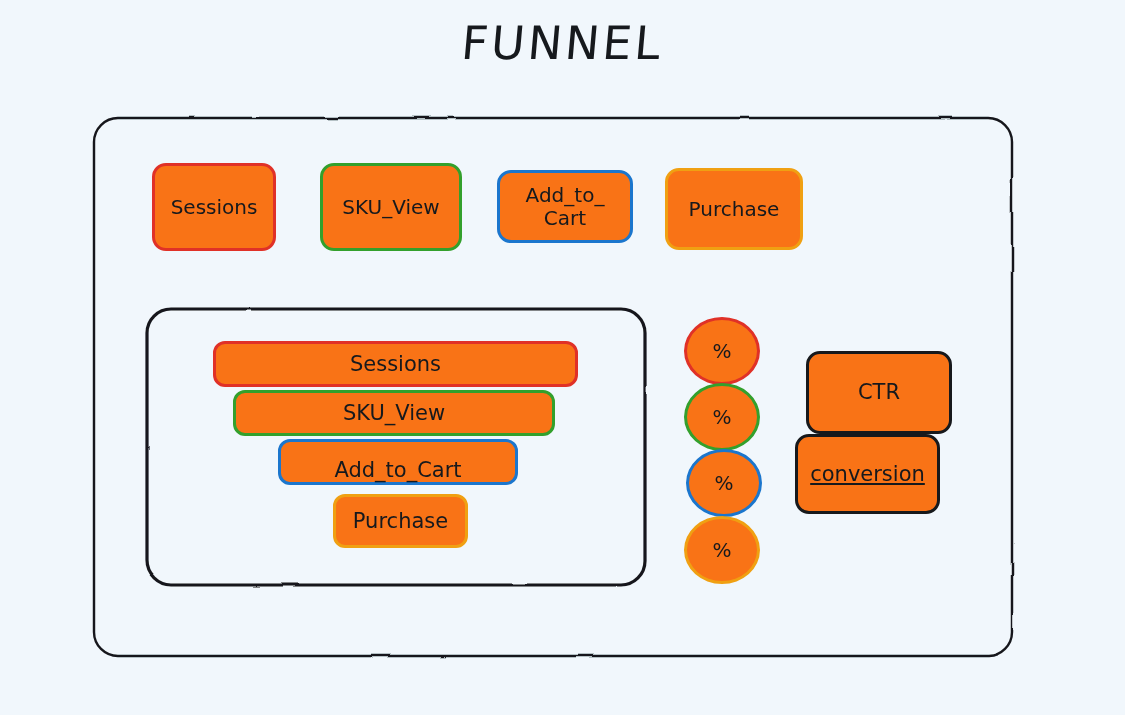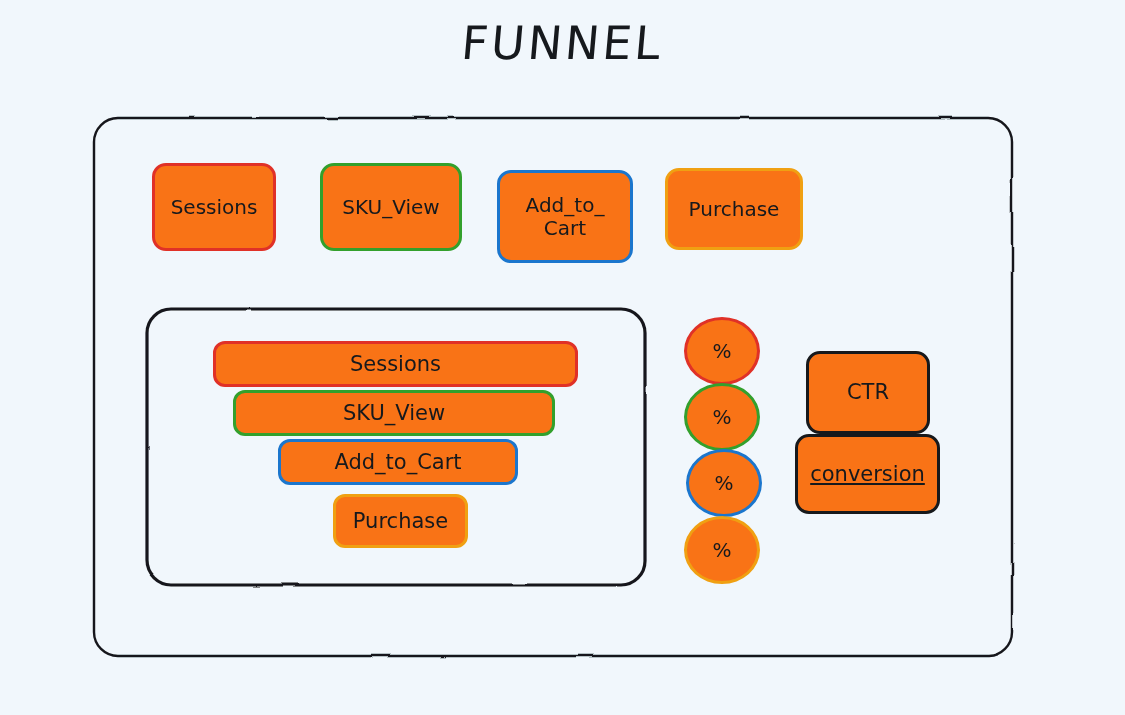--- a/index.html
+++ b/index.html
@@ -66,21 +66,21 @@
 
   
   .chip {
     border-width: 3px;
     border-radius: 14px;
     font-size: 20px;
     padding: 0 6px;
   }
   .chip-sessions   { left: 152px; top: 163px; width: 124px; height: 88px; border-color: #e03127; }
   .chip-skuview    { left: 320px; top: 163px; width: 142px; height: 88px; border-color: #33a02c; }
-  .chip-addtocart  { left: 497px; top: 170px; width: 136px; height: 93px; border-color: #1b76cd; }
+  .chip-addtocart  { left: 497px; top: 170px; width: 136px; height: 73px; border-color: #1b76cd; }
   .chip-purchase   { left: 665px; top: 168px; width: 138px; height: 82px; border-color: #f0a012; }
 
   
   .inner-frame {
     position: absolute;
     left: 146px;
     top: 308px;
     width: 500px;
     height: 278px;
     border: 3.2px solid #17191c;
@@ -90,21 +90,21 @@
 
   
   .bar {
     border-width: 3px;
     border-radius: 12px;
     font-size: 21px;
     height: 46px;
   }
   .bar-sessions   { left: 213px; top: 341px; width: 365px; border-color: #e03127; }
   .bar-skuview    { left: 233px; top: 390px; width: 322px; border-color: #33a02c; }
-  .bar-addtocart  { left: 278px; top: 439px; width: 240px; border-color: #1b76cd; }
+  .bar-addtocart  { left: 278px; top: 439px; width: 240px; border-color: #1b76cd; align-items: flex-end; }
   .bar-purchase   { left: 333px; top: 494px; width: 135px; height: 54px; border-color: #f0a012; }
 
   
   .pct {
     border-width: 3.4px;
     border-radius: 50%;
     font-size: 20px;
     width: 76px;
     height: 68px;
   }
@@ -113,21 +113,21 @@
   .pct-3 { left: 686px; top: 449px; border-color: #1b76cd; }
   .pct-4 { left: 684px; top: 516px; border-color: #f0a012; }
 
   
   .metric {
     border-width: 3px;
     border-color: #17191c;
     border-radius: 14px;
     font-size: 21px;
   }
-  .metric-ctr        { left: 806px; top: 351px; width: 124px; height: 83px; }
+  .metric-ctr        { left: 806px; top: 351px; width: 146px; height: 83px; }
   .metric-conversion { left: 795px; top: 434px; width: 145px; height: 80px; text-decoration: underline; }
 
   .ink { pointer-events: none; }
 </style>
 </head>
 <body>
 
 <svg id="canvas" class="ink" viewBox="0 0 1125 715">
   <defs>
     <filter id="rough" x="-5%" y="-5%" width="110%" height="110%">

